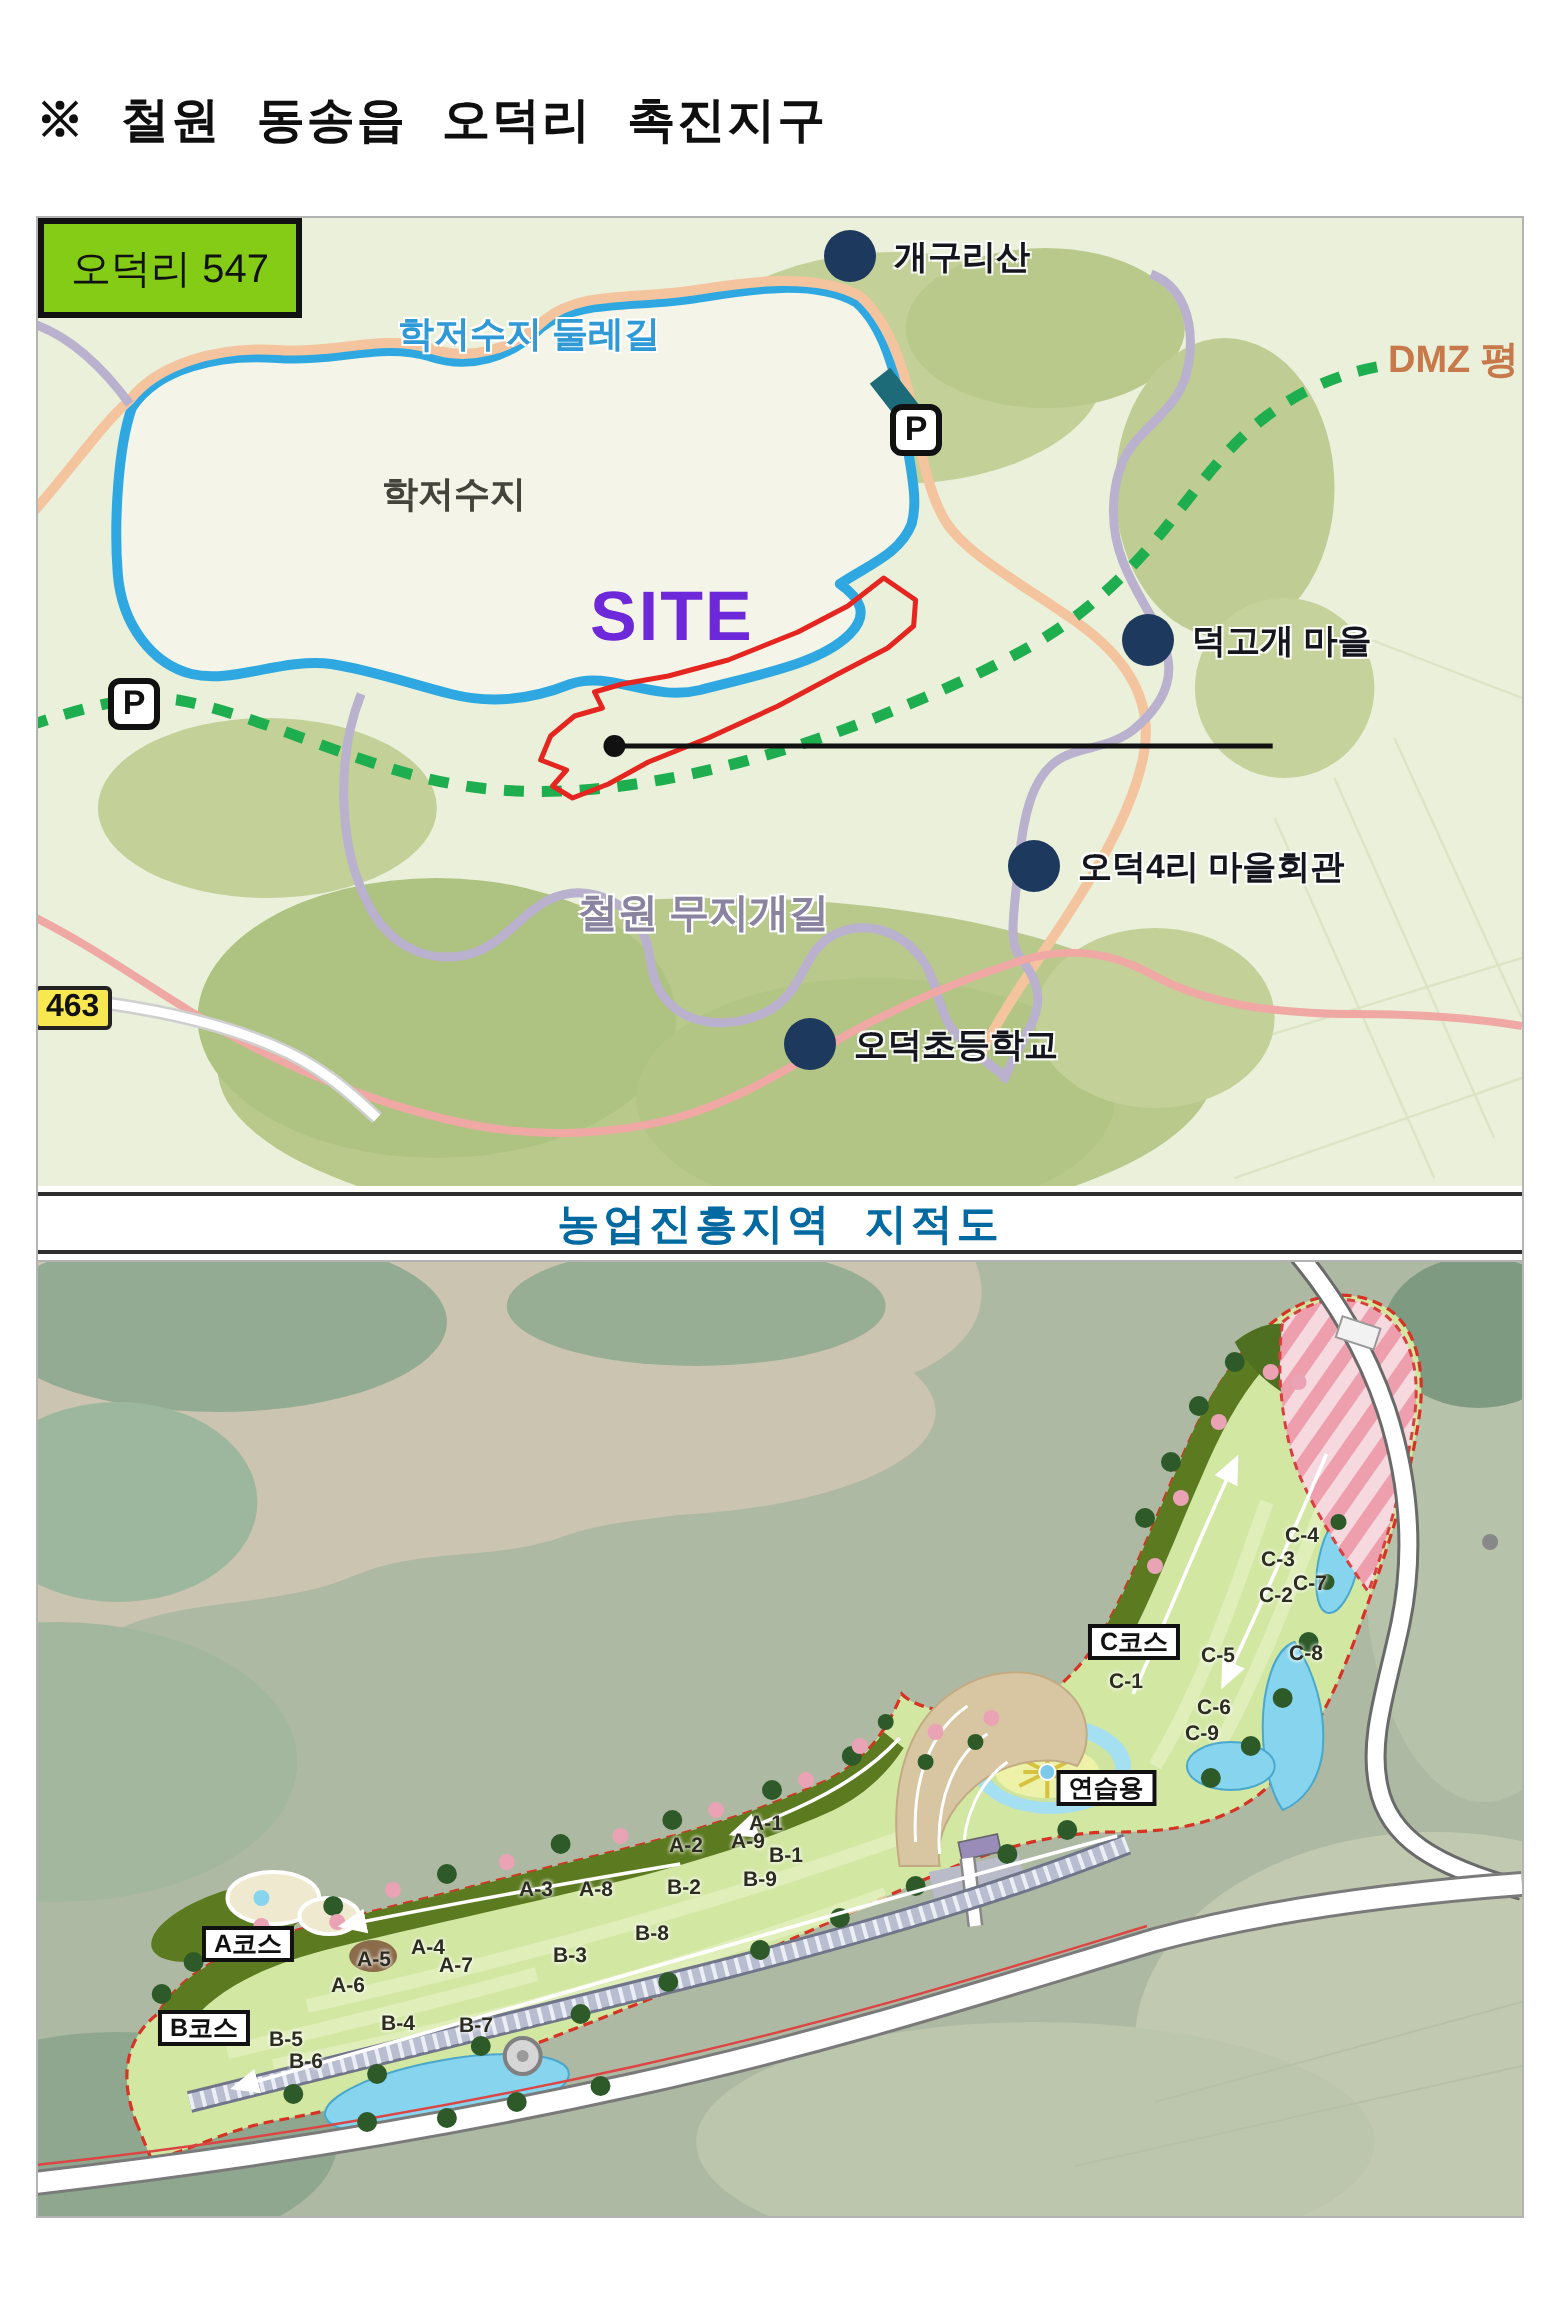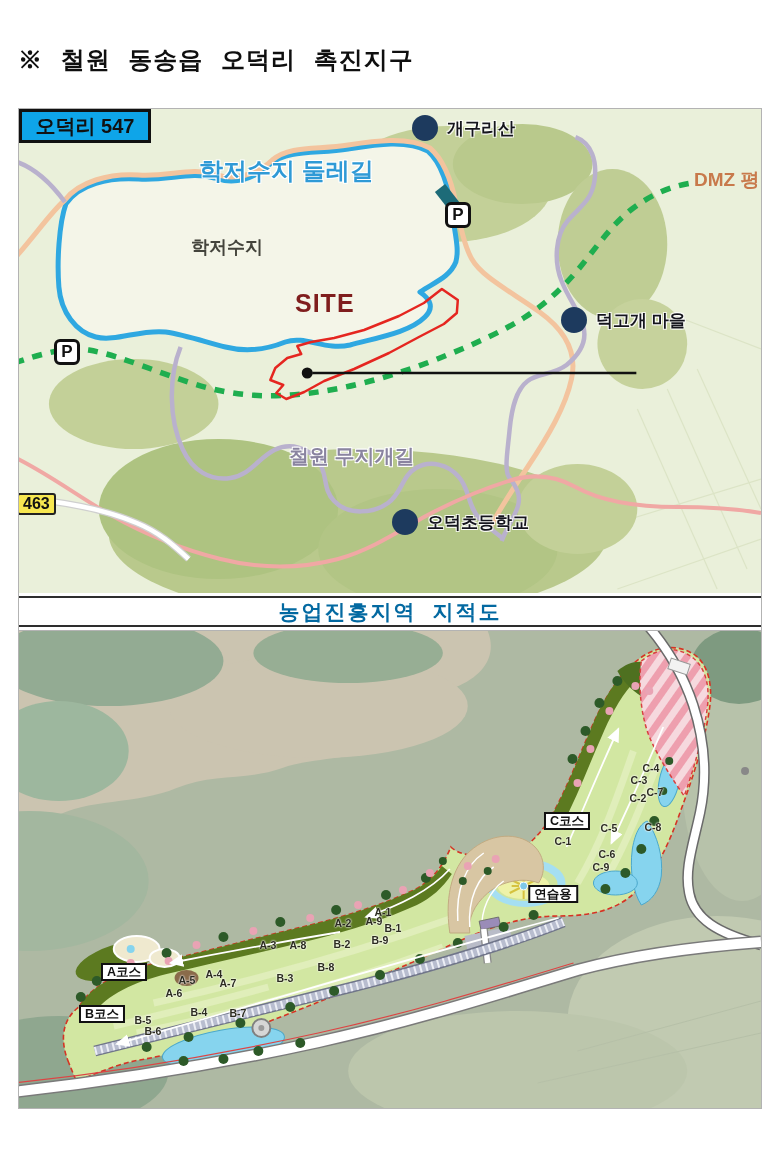--- a/index.html
+++ b/index.html
@@ -23,33 +23,33 @@
   .overlay { position:absolute; left:0; top:0; right:0; bottom:0; }
   .caption-wrap { background:#fff; padding:3px 0; }
   .caption {
     height:31px; border-top:2px solid #2e2e2e; border-bottom:2px solid #2e2e2e;
     display:flex; align-items:center; justify-content:center;
     font-size:21px; font-weight:bold; color:#0369a1; letter-spacing:2px; word-spacing:8px;
   }
   
   .lbl { position:absolute; font-weight:bold; white-space:nowrap; }
   .halo { text-shadow:-1px -1px 0 #fff,1px -1px 0 #fff,-1px 1px 0 #fff,1px 1px 0 #fff; }
-  #trail-label { left:180px; top:46px; font-size:24px; color:#2f9ad6; }
+  #trail-label { left:180px; top:46px; font-size:18px; color:#2f9ad6; }
   #lake-label { left:172px; top:126px; font-size:18px; color:#44443c; }
-  #site-label { left:276px; top:180px; font-size:25px; color:#7f1d1d; letter-spacing:1px; }
+  #site-label { left:276px; top:180px; font-size:35px; color:#6d28d9; letter-spacing:1px; }
   #dmz-label { left:675px; top:58px; font-size:19px; color:#c8794b; }
   #rainbow-label { left:270px; top:334px; font-size:20px; color:#8a84a0; }
   #road-badge {
     left:-2px; top:384px; font-size:16px; color:#111;
     background:#f7e751; border:2px solid #222; border-radius:3px; padding:0 4px; height:22px; line-height:18px;
   }
   #callout-box {
-    left:619px; top:245px; width:132px; height:34px;
-    background:#0ea5e9; border:3px solid #111; display:flex; align-items:center; justify-content:center;
-    font-size:20px; font-weight:bold; color:#111; white-space:nowrap;
+    left:619px; top:245px; width:132px; height:50px;
+    background:#84cc16; border:3px solid #111; display:flex; align-items:center; justify-content:center;
+    font-size:20px; font-weight:normal; color:#111; white-space:nowrap;
   }
   .poi { position:absolute; display:flex; align-items:center; gap:9px; }
   .poi-dot { width:26px; height:26px; border-radius:50%; background:#1d3a5e; flex:0 0 auto; }
   .poi-label {
     font-weight:bold; font-size:17px; color:#15151d; white-space:nowrap;
     text-shadow:-1px -1px 0 rgba(255,255,255,.8),1px -1px 0 rgba(255,255,255,.8),-1px 1px 0 rgba(255,255,255,.8),1px 1px 0 rgba(255,255,255,.8);
   }
   .parking-icon {
     position:absolute; width:26px; height:26px; background:#fff; border:3px solid #111; border-radius:6px;
     display:flex; align-items:center; justify-content:center; font-weight:bold; font-size:17px; color:#111;
@@ -133,20 +133,24 @@
       <div class="lbl" id="road-badge">463</div>
       <div id="callout-box">오덕리 547</div>
       <div class="overlay" id="poi-layer">
           <div class="poi" style="left: 393px; top: 6px;">
             <span class="poi-dot"></span>
             <span class="poi-label">개구리산</span>
           </div>
           <div class="poi" style="left: 542px; top: 198px;">
             <span class="poi-dot"></span>
             <span class="poi-label">덕고개 마을</span>
+          </div>
+          <div class="poi" style="left: 485px; top: 311px;">
+            <span class="poi-dot"></span>
+            <span class="poi-label">오덕4리 마을회관</span>
           </div>
           <div class="poi" style="left: 373px; top: 400px;">
             <span class="poi-dot"></span>
             <span class="poi-label">오덕초등학교</span>
           </div>
           <div class="parking-icon" style="left: 426px; top: 93px;">P</div>
           <div class="parking-icon" style="left: 35px; top: 230px;">P</div>
         </div>
     </div>
   </div>

